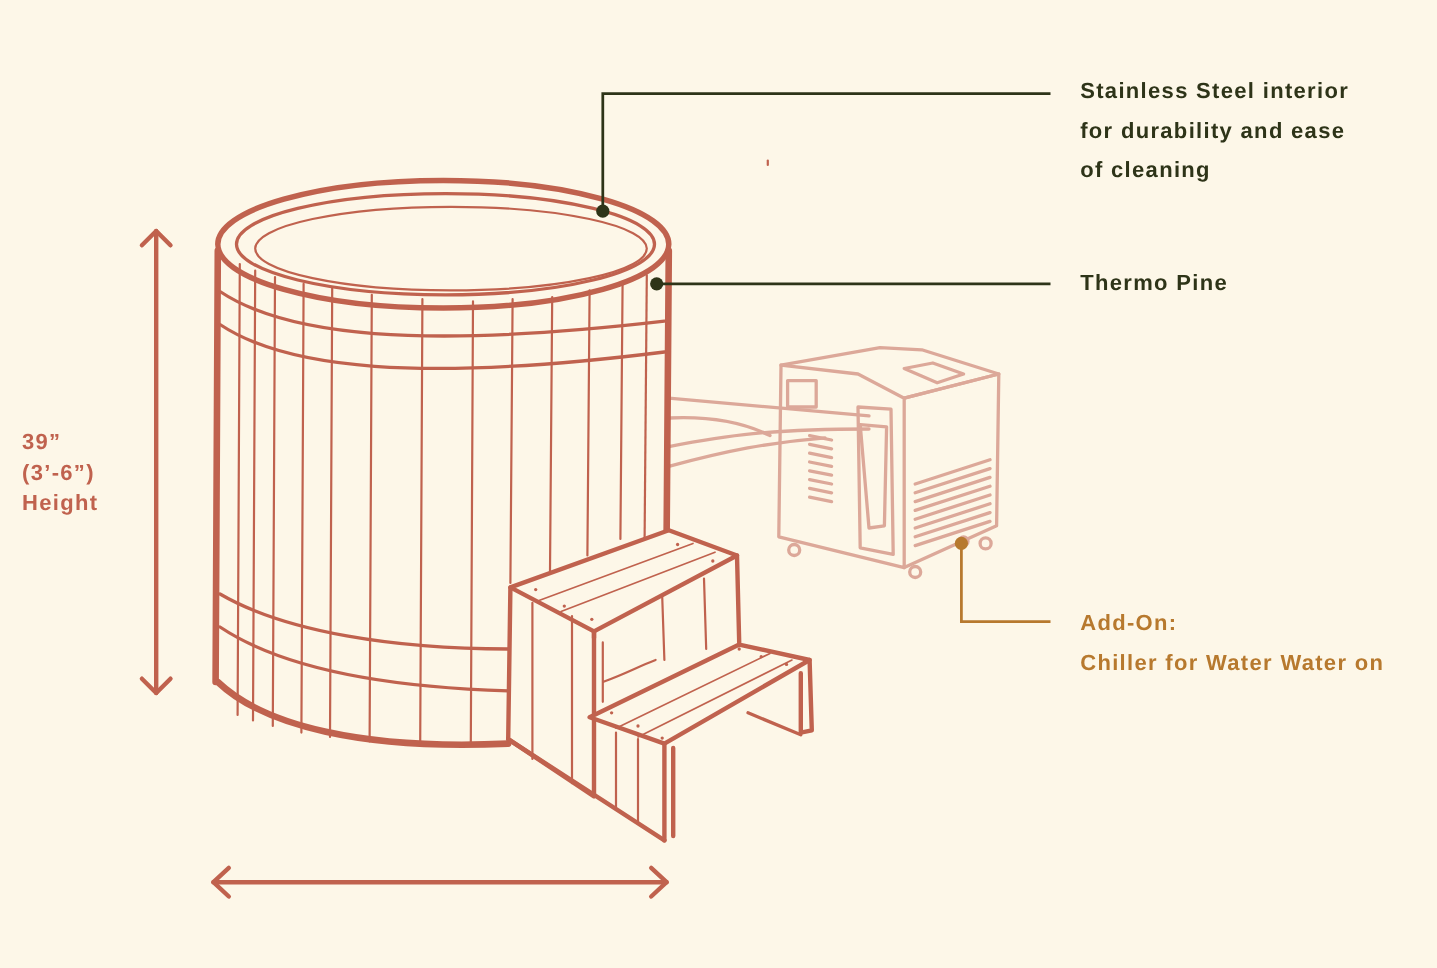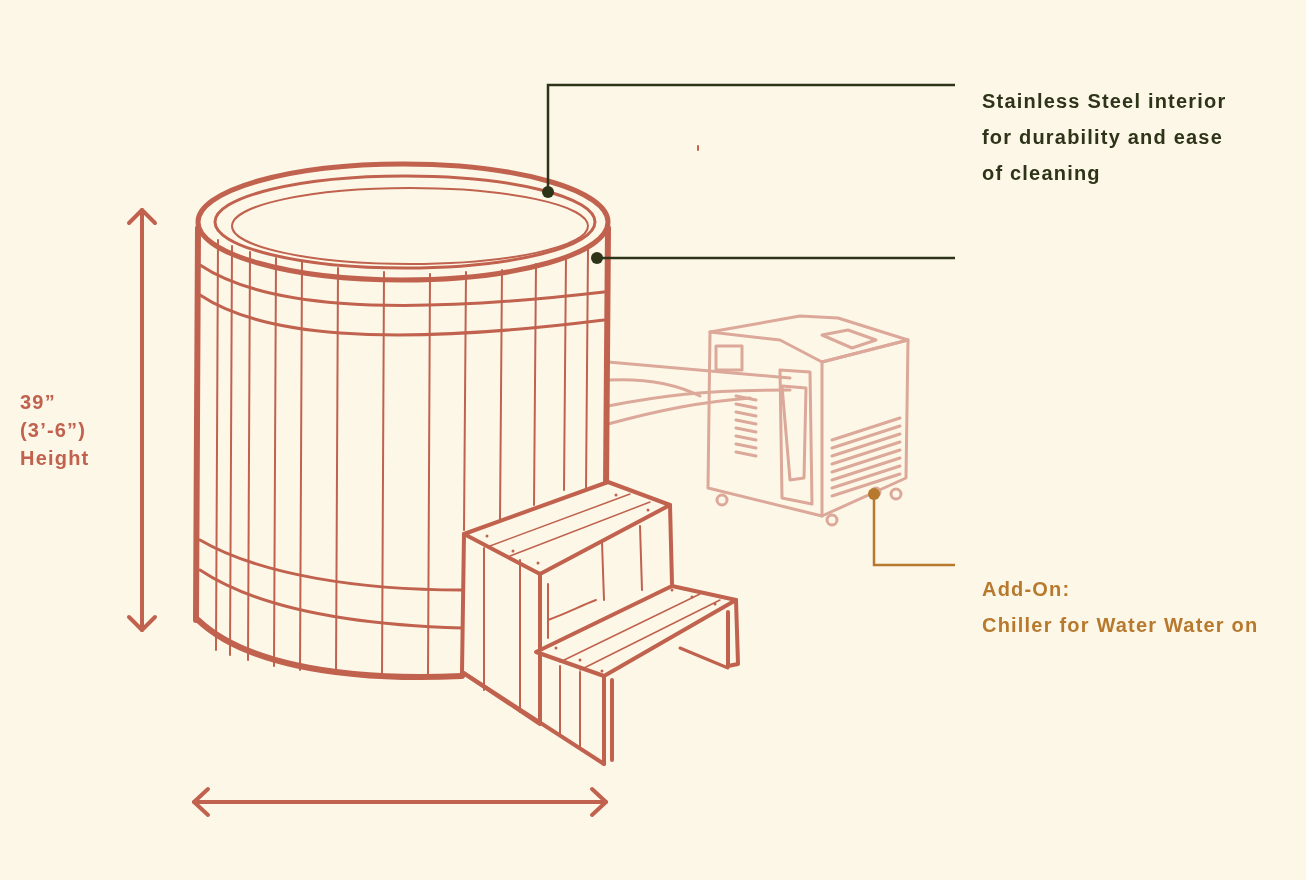--- a/index.html
+++ b/index.html
@@ -8,26 +8,26 @@
     background: #FDF7E8;
     font-family: "Liberation Sans", "DejaVu Sans", sans-serif;
     position: relative;
   }
   .stage { position: absolute; left: 0; top: 0; width: 1306px; height: 880px; }
   svg.art { position: absolute; left: 0; top: 0; }
   .label {
     position: absolute; font-weight: bold; font-size: 20px;
     letter-spacing: 1.2px; line-height: 36px; white-space: nowrap;
   }
-  .dark { color: #2E3418; margin-top: 18px; }
+  .dark { color: #2E3418; }
   .gold { color: #B7792E; }
   .rust { color: #C0624E; }
   .callout-steel { left: 982px; top: 65px; }
   .callout-pine { left: 982px; top: 240px; }
-  .callout-chiller { left: 982px; top: 549px; margin-top: 22px; }
+  .callout-chiller { left: 982px; top: 549px; }
   .dim-height {
     left: 20px; top: 388px; width: 92px; text-align: left;
     line-height: 28px;
   }
   .dim-diameter { left: 280px; top: 816px; }
   .line { display: block; }
 </style>
 </head>
 <body>
 
@@ -162,20 +162,23 @@
       <circle cx="874" cy="494" r="6" fill="#B7792E" stroke="none"></circle>
     </g>
   </svg>
 
   <div class="label dark callout-steel">
     <span class="line">Stainless Steel interior</span>
     <span class="line">for durability and ease</span>
     <span class="line">of cleaning</span>
   </div>
 
+  <div class="label dark callout-pine">
+    <span class="line">Thermo Pine</span>
+  </div>
 
   <div class="label gold callout-chiller">
     <span class="line">Add-On:</span>
     <span class="line">Chiller for Water Water on</span>
   </div>
 
   <div class="label rust dim-height">
     <span class="line">39”</span>
     <span class="line">(3’-6”)</span>
     <span class="line">Height</span>

